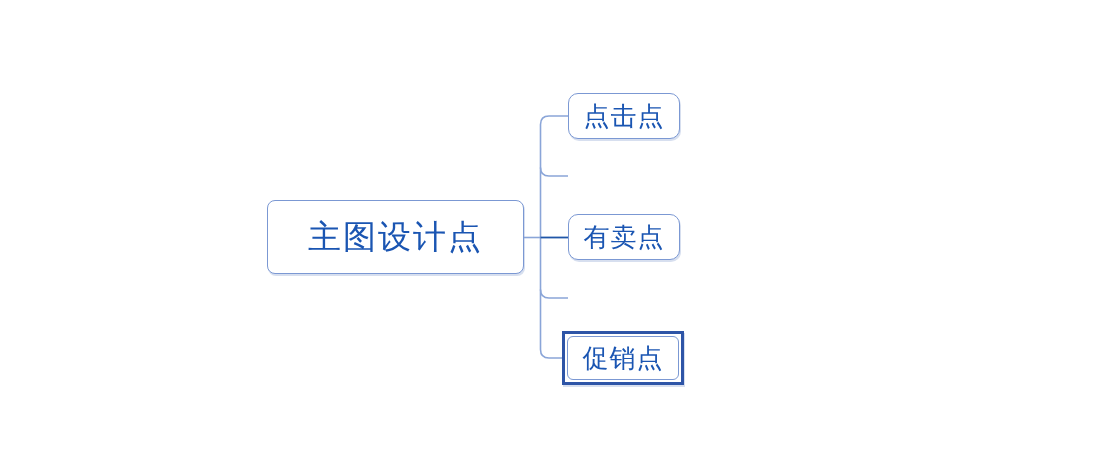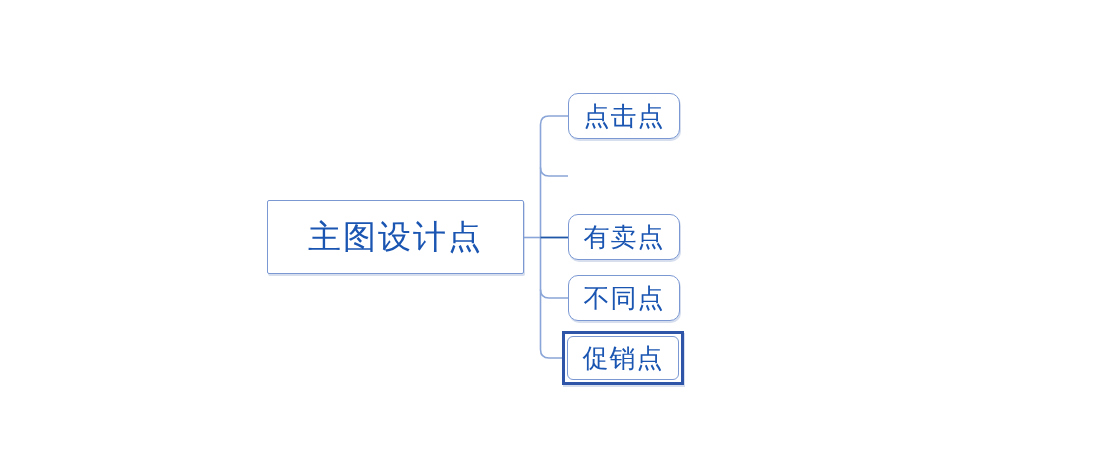--- a/index.html
+++ b/index.html
@@ -41,21 +41,21 @@
     align-items: center;
     justify-content: center;
     color: var(--topic-text);
     box-shadow: 1px 2px 0 rgba(141, 164, 210, 0.35);
     cursor: default;
     white-space: nowrap;
   }
   .node-root {
     left: 267px; top: 200px;
     width: 257px; height: 74px;
-    border-radius: 2px;
+    border-radius: 8px;
     font-size: 33px;
     letter-spacing: 2px;
   }
   .node-child {
     left: 568px;
     width: 112px; height: 46px;
     border-radius: 10px;
     font-size: 26px;
     letter-spacing: 1px;
   }
@@ -104,23 +104,20 @@
 
   <div class="node node-child c1">
     <span>点击点</span>
   </div>
 
 
   <div class="node node-child c3">
     <span>有卖点</span>
   </div>
 
-  <div class="node node-child c4">
-    <span>不同点</span>
-  </div>
 
   <div class="selection-ring">
     <div class="node node-child c5">
       <span>促销点</span>
     </div>
   </div>
 
 </div>
 
 </body></html>

